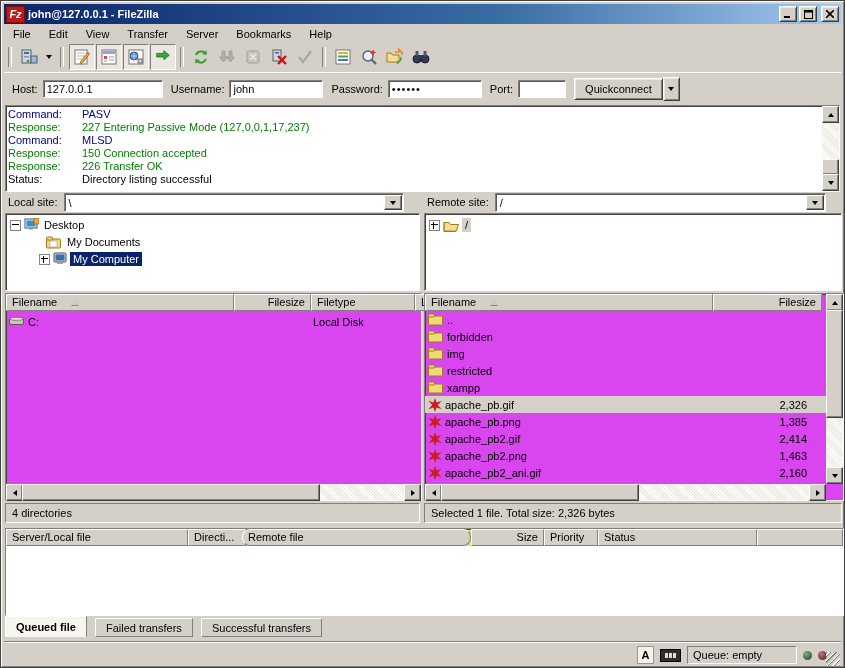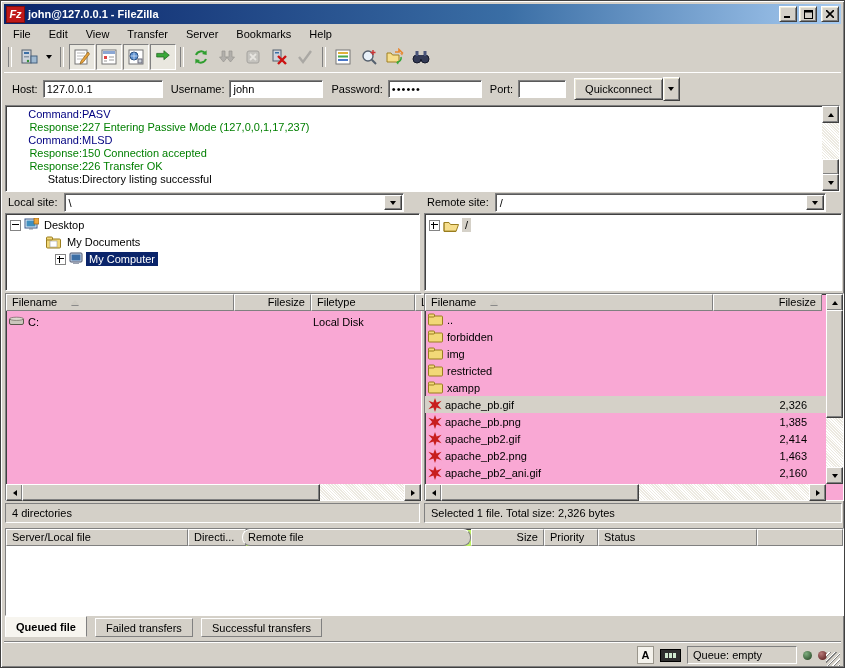--- a/index.html
+++ b/index.html
@@ -34,21 +34,21 @@
     background:#e9e7df;border:1px solid;border-color:#808080 #ffffff #ffffff #808080;}
   .dim{opacity:0.45;filter:grayscale(1);}
   .dd-arrow{width:0;height:0;border-left:3px solid transparent;border-right:3px solid transparent;border-top:4px solid #000;}
   
   #quickbar{left:3px;top:71px;right:3px;height:31px;display:flex;align-items:center;border-top:1px solid #ffffff;}
   #quickbar label{margin:0 5px 0 8px;}
   
   #log{left:4px;top:104px;right:4px;height:85px;background:#fff;}
   #loglines{position:absolute;left:2px;top:2px;right:19px;bottom:2px;overflow:hidden;line-height:13px;}
   .logline{white-space:nowrap;display:flex;}
-  .loglabel{width:74px;flex:none;text-align:right;}
+  .loglabel{width:74px;flex:none;}
   .lc-command{color:#000080;}
   .lc-response{color:#007f00;}
   .lc-status{color:#000000;}
   
   .sb-track{background:#f0eee7;background-image:repeating-linear-gradient(45deg,#ffffff 0 1px,#ece9e0 1px 2px);}
   .sbbtn{position:absolute;width:15px;height:15px;background:#d4d0c8;border:1px solid;
     border-color:#ffffff #404040 #404040 #ffffff;box-shadow:inset -1px -1px 0 #808080;
     display:flex;align-items:center;justify-content:center;}
   .sbthumb{position:absolute;background:#d4d0c8;border:1px solid;border-color:#ffffff #404040 #404040 #ffffff;
     box-shadow:inset -1px -1px 0 #808080;}
@@ -68,21 +68,21 @@
   .treebox{position:absolute;left:0;right:0;top:21px;bottom:0;background:#fff;}
   .trow{position:absolute;height:16px;display:flex;align-items:center;white-space:nowrap;}
   .expander{width:9px;height:9px;background:#fff;border:1px solid #848484;position:relative;flex:none;}
   .expander::before{content:"";position:absolute;left:1px;right:1px;top:3px;height:1px;background:#000;}
   .expander.plus::after{content:"";position:absolute;top:1px;bottom:1px;left:3px;width:1px;background:#000;}
   .tlabel{padding:1px 3px;margin-left:2px;}
   .sel-active{background:#0a246a;color:#fff;}
   .sel-inactive{background:#d5d1c8;}
   .icon{flex:none;display:inline-flex;margin-left:3px;}
   
-  .listpane{background:#f9a8d4;}
+  .listpane{background:#d946ef;}
   .lheader{position:absolute;left:0;right:0;top:0;height:17px;}
   .hcell{position:absolute;top:0;height:17px;box-sizing:border-box;background:#d4d0c8;border:1px solid;
     border-color:#ffffff #808080 #808080 #ffffff;padding:1px 5px;overflow:hidden;white-space:nowrap;}
   .hright{text-align:right;}
   .sortmark{display:inline-block;width:0;height:0;border-left:4px solid transparent;border-right:4px solid transparent;
     border-bottom:5px solid #cfcbc2;margin-left:14px;position:relative;top:-1px;
     filter:drop-shadow(0 1px 0 #8a8a8a);}
   .lrows{position:absolute;left:0;right:0;top:17px;bottom:16px;overflow:hidden;}
   .lrow{position:absolute;left:0;right:0;height:17px;display:flex;align-items:center;white-space:nowrap;}
   .lrow .name{margin-left:3px;}
@@ -335,21 +335,21 @@
       <div class="trow" style="left:40px;top:20px;">
         <span class="icon" style="margin-left:0;">
           <svg width="16" height="13">
               <rect x="0.5" y="3" width="14" height="9" rx="1" fill="#f2d878" stroke="#9a7d1f"></rect>
               <rect x="0.5" y="1" width="6" height="3" rx="1" fill="#f2d878" stroke="#9a7d1f"></rect>
               <rect x="4" y="5" width="7" height="6" fill="#fff" stroke="#9a9a9a" stroke-width="0.6"></rect>
             </svg>
         </span>
         <span class="tlabel">My Documents</span>
       </div>
-      <div class="trow" style="left:30px;top:37px;padding-left:19px;">
+      <div class="trow" style="left:14px;top:37px;padding-left:19px;">
         <span class="expander plus"></span>
         <span class="icon">
           <svg width="15" height="14">
               <rect x="1" y="1" width="12" height="9" rx="1" fill="#cfd8e8" stroke="#44506a"></rect>
               <rect x="2.5" y="2.5" width="9" height="6" fill="#3b6ea5"></rect>
               <rect x="4" y="10" width="6" height="2" fill="#9aa2b2"></rect>
             </svg>
         </span>
         <span class="tlabel sel-active">My Computer</span>
       </div>

